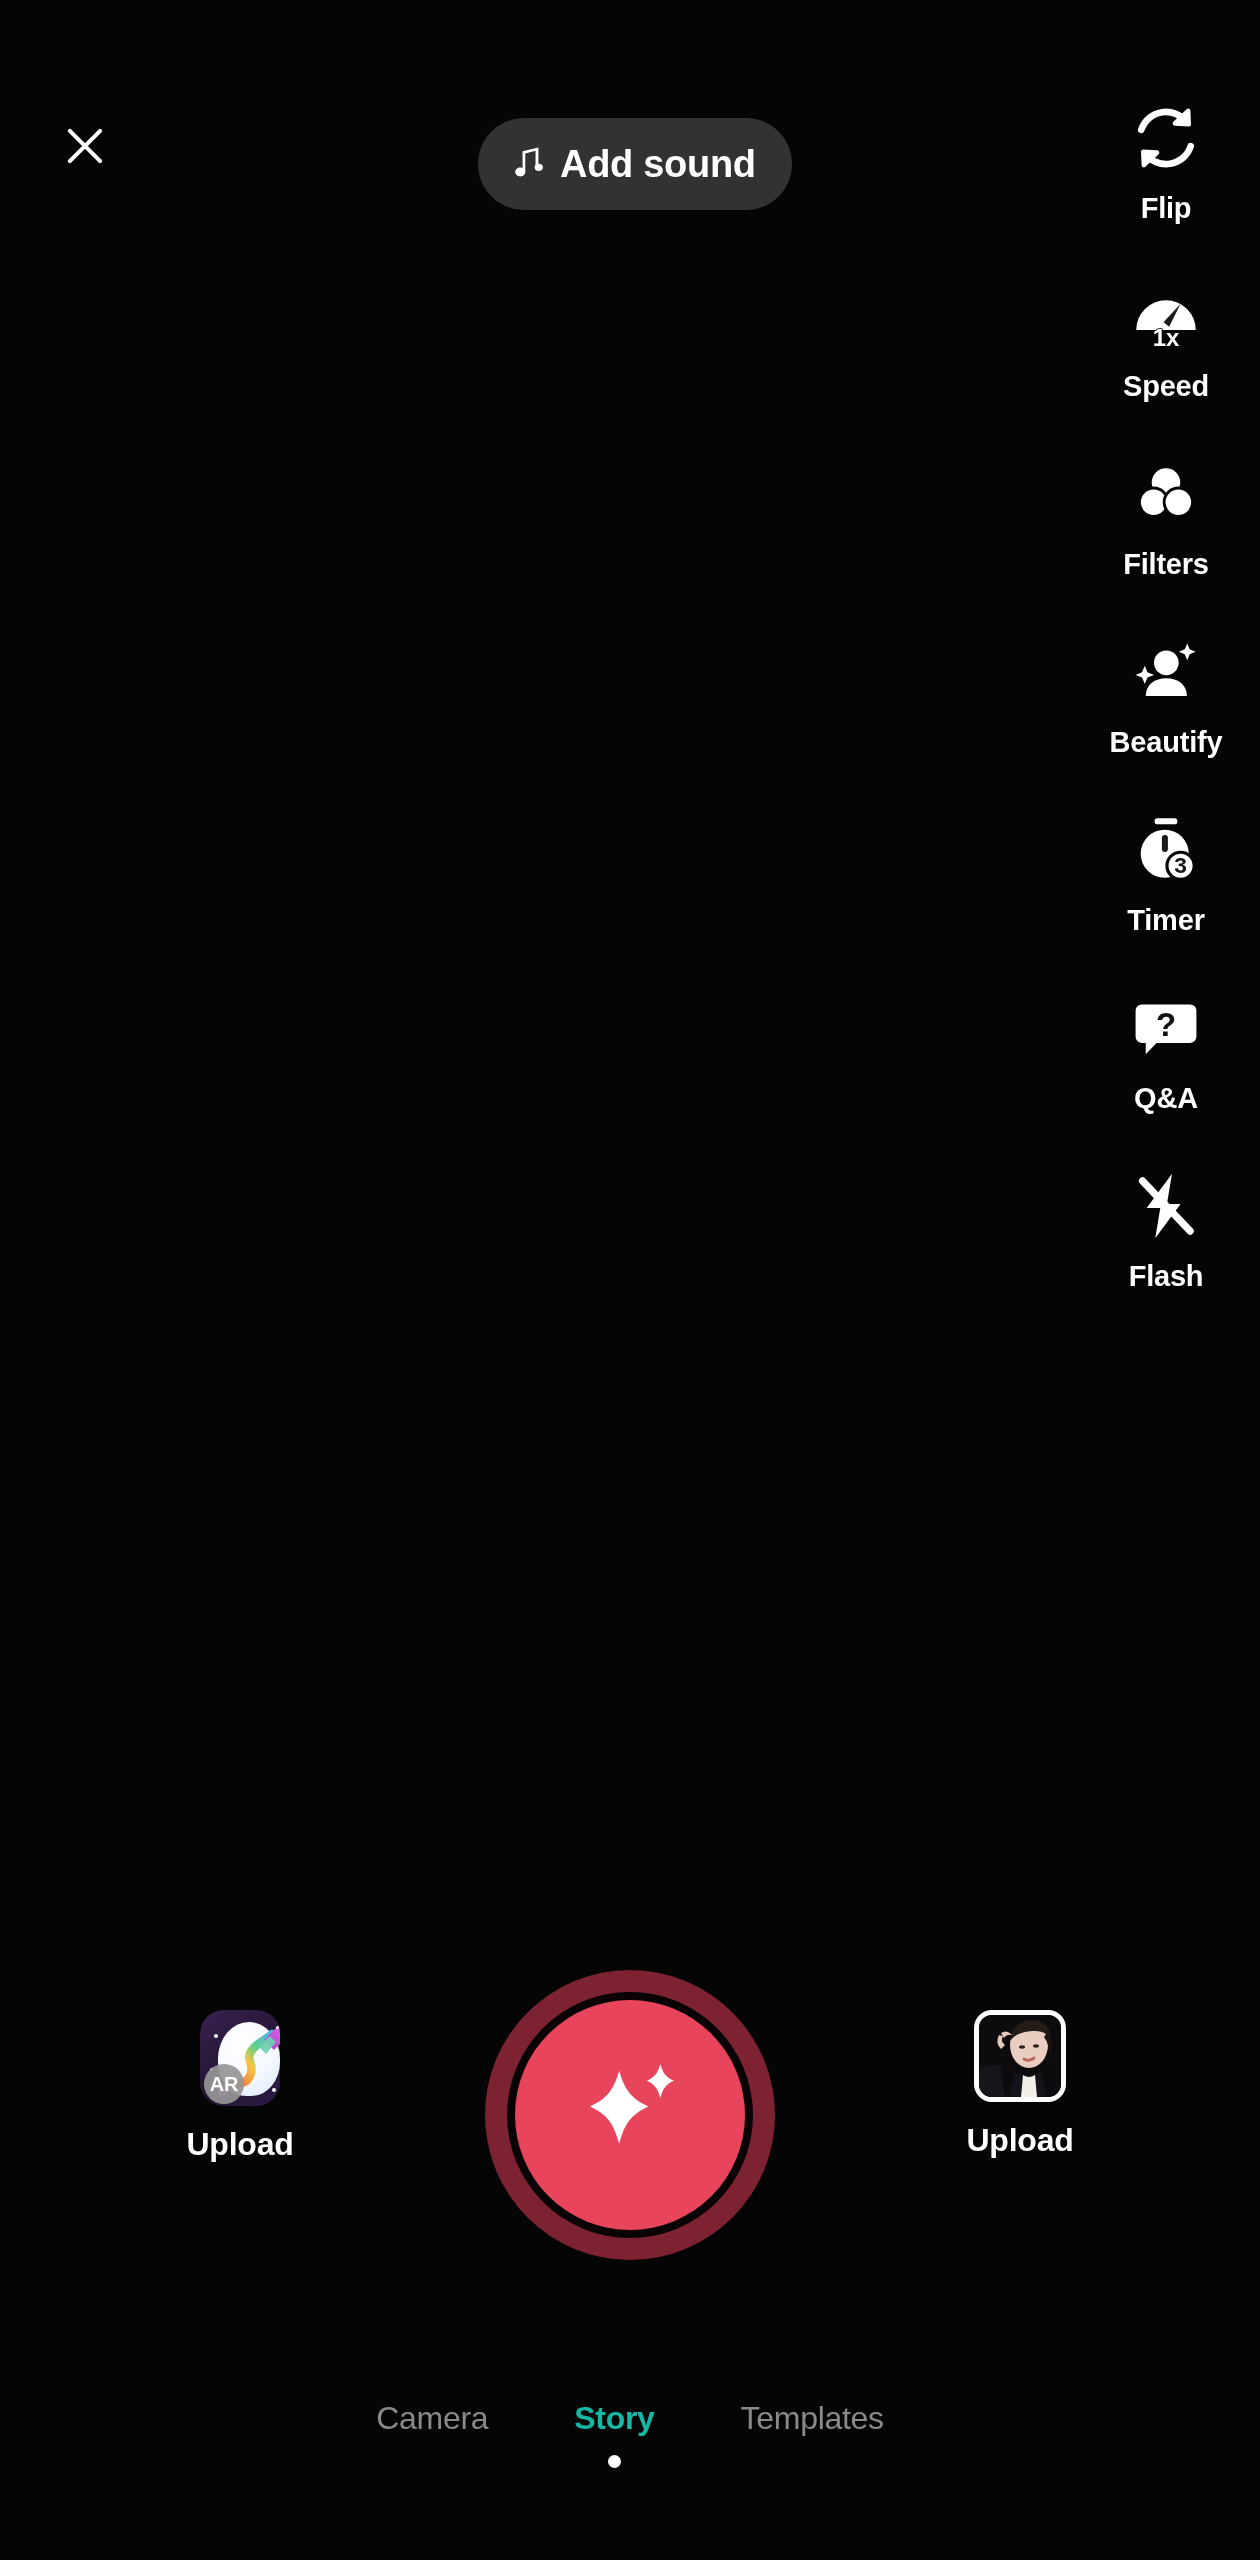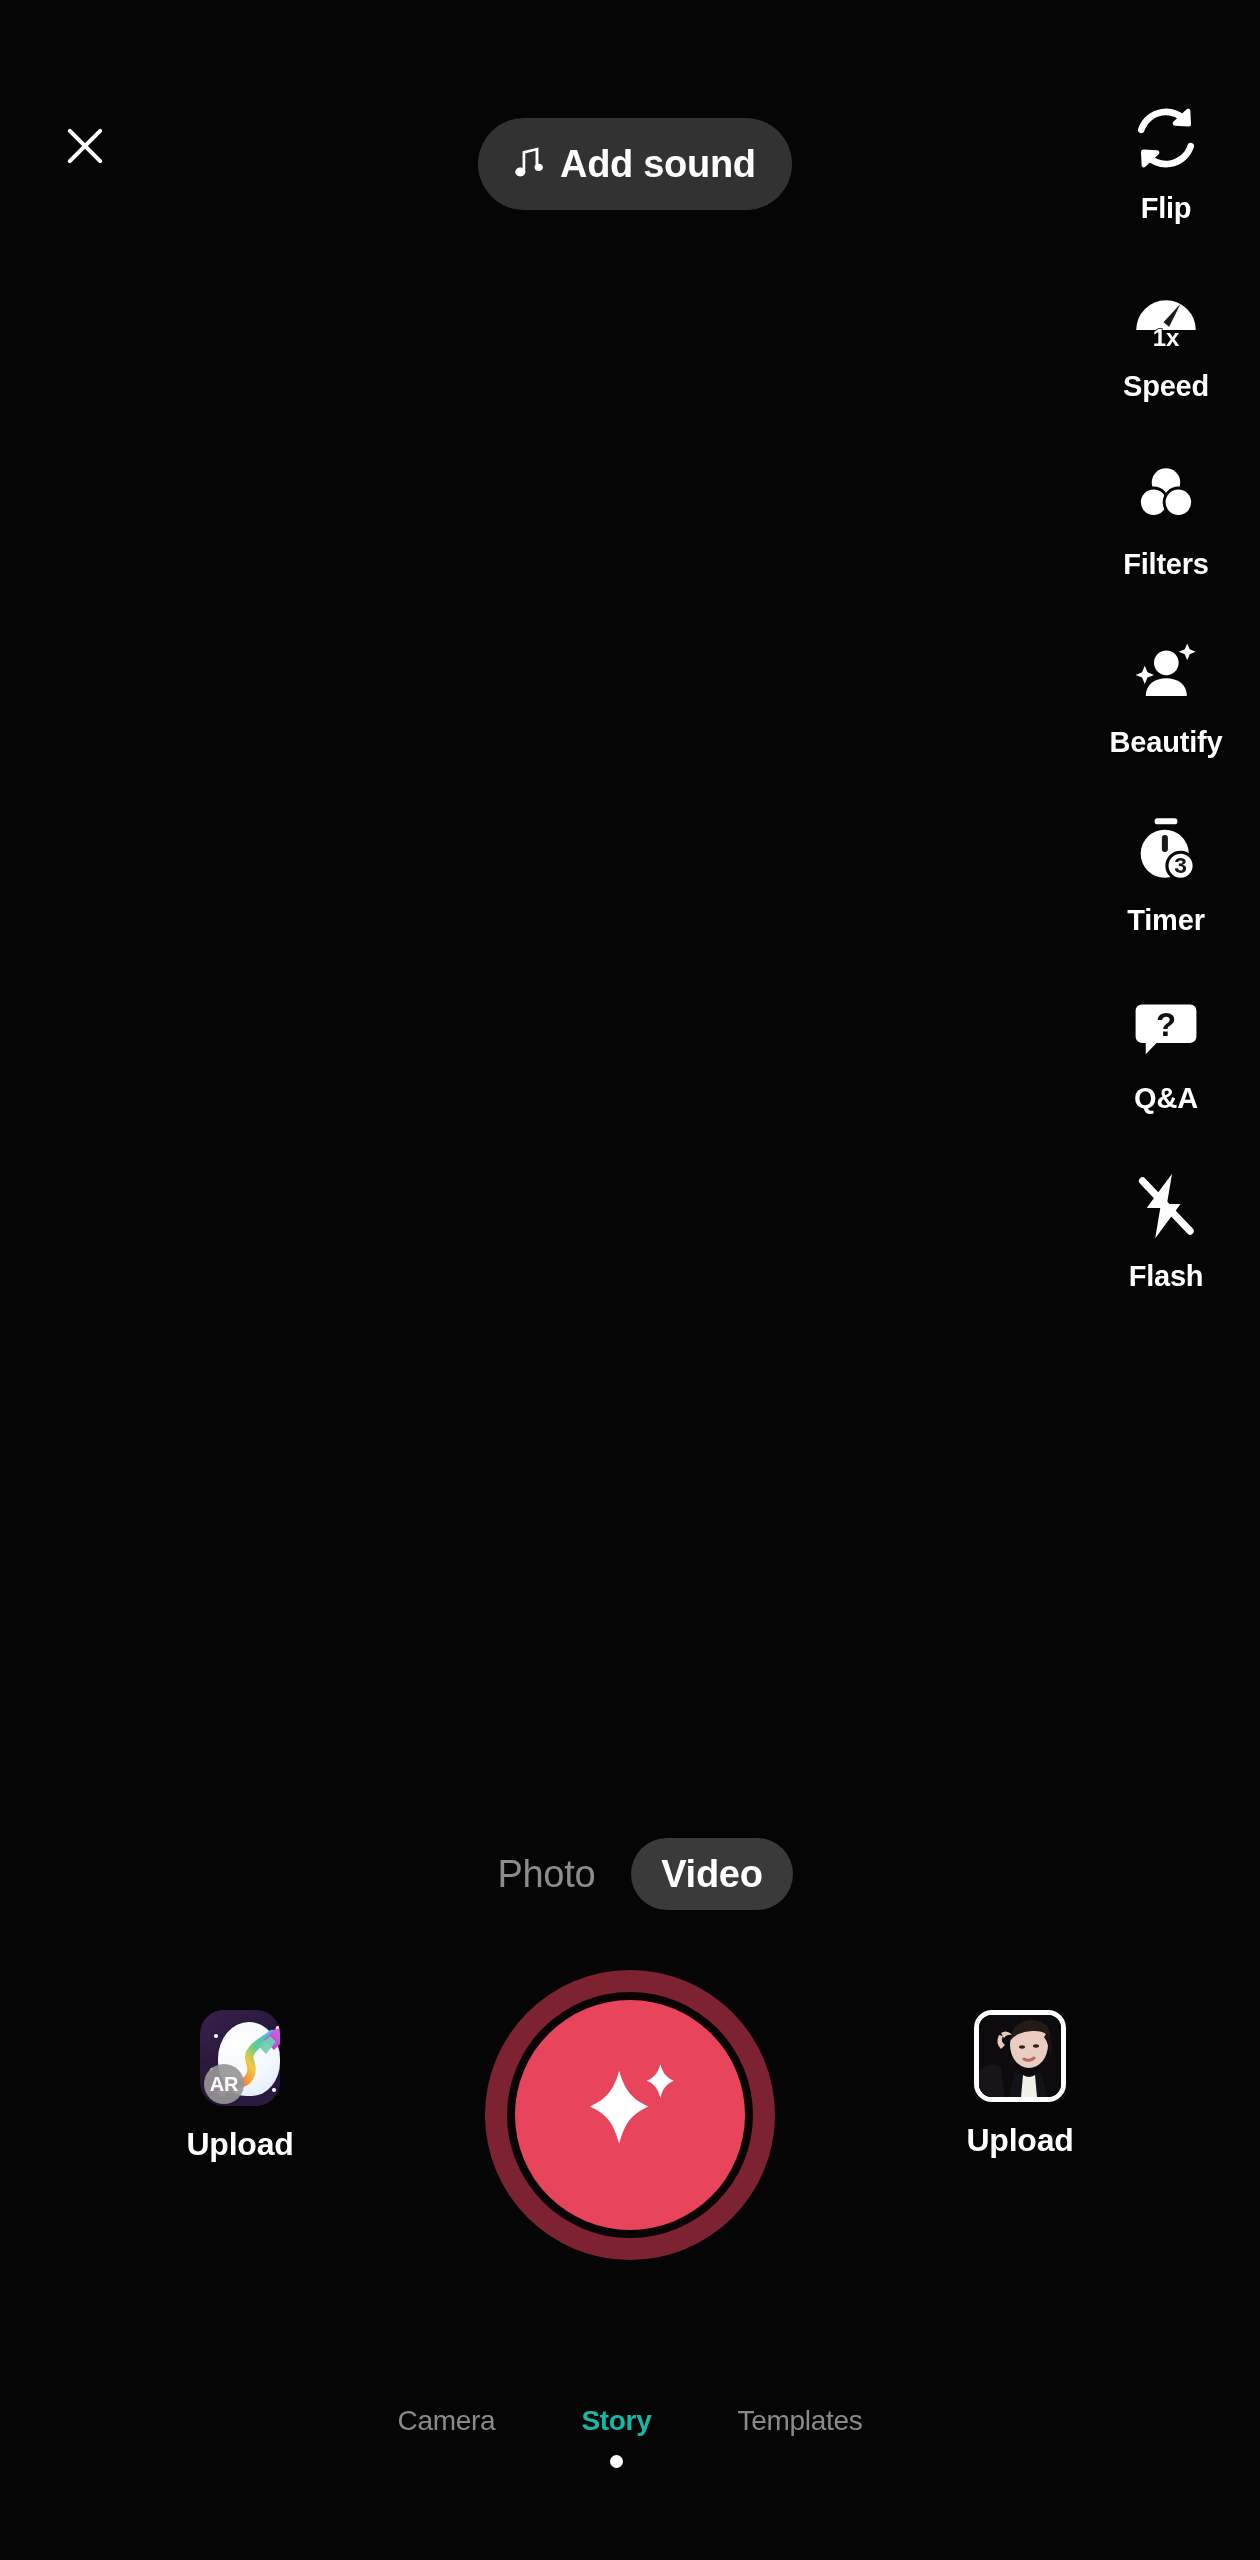--- a/index.html
+++ b/index.html
@@ -151,21 +151,21 @@
   #bottom-tabs {
     position:absolute; left:0; right:0; bottom:86px;
     display:flex; align-items:center; justify-content:center; gap:78px;
   }
   .tab {
     position:relative;
     display:flex; flex-direction:column; align-items:center;
     cursor:pointer; padding:6px 4px;
   }
   .tab .tab-label {
-    font-size:28px; letter-spacing:-0.3px;
+    font-size:32px; letter-spacing:-0.3px;
     color:#8a8a8a; font-weight:normal;
   }
   .tab.active .tab-label { color:#14b8a6; font-weight:bold; }
   .tab-dot {
     width:13px; height:13px; border-radius:50%;
     background:#fff; margin-top:18px;
     opacity:0;
   }
   .tab.active .tab-dot { opacity:1; }
 </style>
@@ -276,28 +276,20 @@
           <path d="M13.9 1.8 L5.9 12.6 h4.3 l-1.6 9.6 8.0-10.8 h-4.3z" fill="#ffffff"></path>
           <line x1="4.6" y1="4.1" x2="19.6" y2="19.9" stroke="#ffffff" stroke-width="2.3" stroke-linecap="round"></line>
           <line x1="4.6" y1="4.1" x2="19.6" y2="19.9" stroke="#050505" stroke-width="0.0"></line>
         </svg>
       </span>
       <span class="rail-label">Flash</span>
     </div>
 
   </div>
 
-  <div id="mode-toggle">
-    <div class="mode-opt">
-      <span>Photo</span>
-    </div>
-    <div class="mode-opt active">
-      <span>Video</span>
-    </div>
-  </div>
 
   <div id="capture-row">
 
     <div id="effects-btn">
       <div id="effects-tile">
         <div class="blob"></div>
         <svg class="squiggle" width="96" height="96" viewBox="0 0 96 96">
           <defs>
             <linearGradient id="brushGrad" x1="0" y1="1" x2="1" y2="0">
               <stop offset="0%" stop-color="#c84bd6"></stop>

